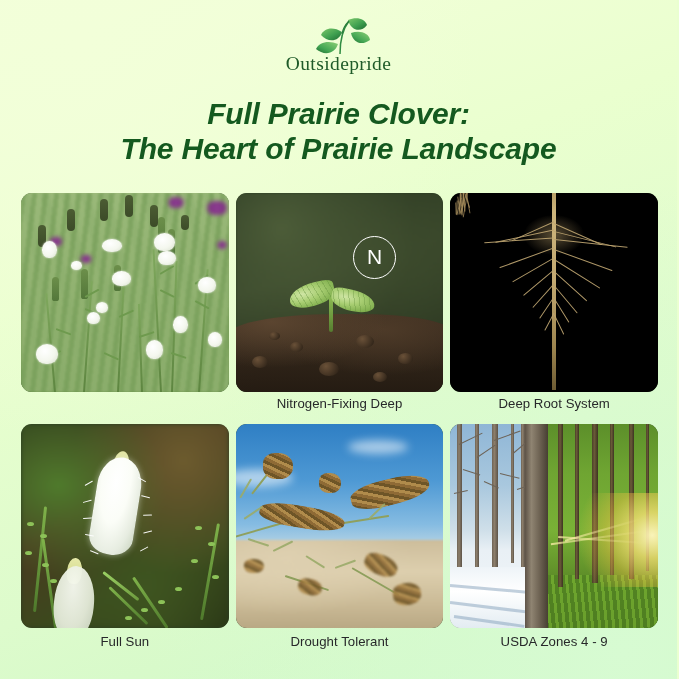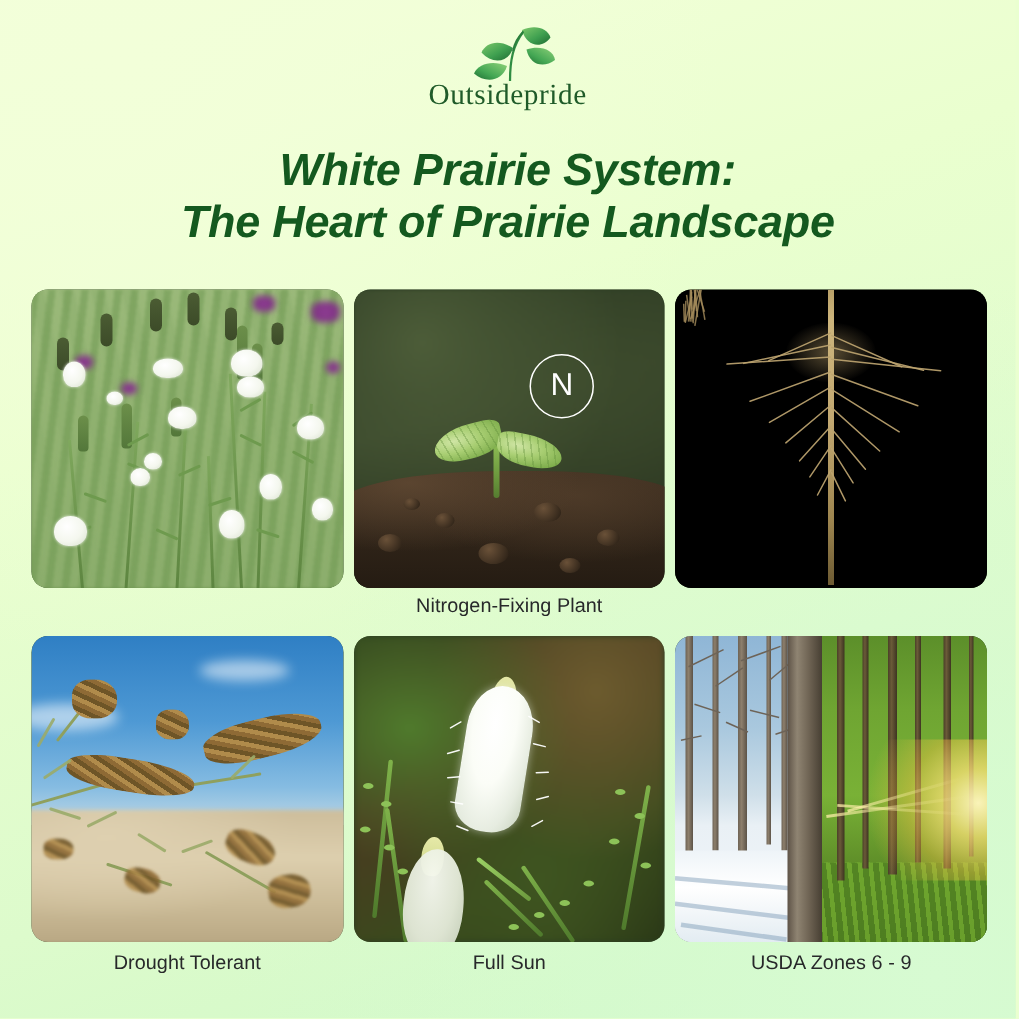--- a/index.html
+++ b/index.html
@@ -459,21 +459,21 @@
       <path d="M46 6 C55 2 63 5 65 11 C59 19 49 17 46 6 Z" fill="url(#lg1)"></path>
       <path d="M49 19 C58 16 67 19 68 26 C60 32 51 29 49 19 Z" fill="url(#lg2)"></path>
       <path d="M40 18 C31 12 22 14 19 21 C26 29 37 28 40 18 Z" fill="url(#lg1)"></path>
       <path d="M36 30 C27 26 17 28 14 35 C22 42 33 40 36 30 Z" fill="url(#lg2)"></path>
       <path d="M40 20 C41 14 44 10 47 7" stroke="#2a7f3c" stroke-width="1.2" fill="none"></path>
     </svg>
     <span id="logo-wordmark">Outsidepride</span>
   </div>
 
   <h1 id="title">
-    <span class="line">White Prairie System:</span>
+    <span class="line">Full Prairie Clover:</span>
     <span class="line">The Heart of Prairie Landscape</span>
   </h1>
 
   <div id="grid">
 
     <div class="cell row1">
       <div class="thumb">
         <div class="art-meadow">
           <div class="blurgrass"></div>
           <div class="purpleblur" style="left:88%;top:4%;width:26px;height:14px;"></div>
@@ -547,21 +547,21 @@
           <div class="sprout-stem"></div>
           <div class="leaf-l">
               <span class="veins"></span>
             </div>
           <div class="leaf-r">
               <span class="veins"></span>
             </div>
           <div class="n-badge">N</div>
         </div>
       </div>
-      <div class="caption">Nitrogen-Fixing Plant</div>
+      <div class="caption">Nitrogen-Fixing Deep</div>
     </div>
 
     <div class="cell row1">
       <div class="thumb">
         <div class="art-roots">
           <div class="crown"></div>
           <div class="taproot"></div>
           <div class="rt" style="left:50%;top:14%;width:46px;transform:rotate(156deg);"></div>
           <div class="rt" style="left:50%;top:15%;width:52px;transform:rotate(24deg);"></div>
           <div class="rt" style="left:50%;top:18%;width:60px;transform:rotate(168deg);"></div>
@@ -592,55 +592,21 @@
           <div class="rt2" style="left:66%;top:42%;width:32px;transform:rotate(100deg);"></div>
           <div class="rt2" style="left:60%;top:54%;width:26px;transform:rotate(94deg);"></div>
           <div class="rt2" style="left:44%;top:64%;width:22px;transform:rotate(88deg);"></div>
           <div class="rt2" style="left:56%;top:66%;width:20px;transform:rotate(96deg);"></div>
           <div class="rt2" style="left:30%;top:58%;width:18px;transform:rotate(82deg);"></div>
           <div class="rt2" style="left:70%;top:58%;width:18px;transform:rotate(104deg);"></div>
           <div class="rt2" style="left:48%;top:74%;width:14px;transform:rotate(92deg);"></div>
           <div class="rt2" style="left:53%;top:78%;width:12px;transform:rotate(88deg);"></div>
         </div>
       </div>
-    </div>
-
-    <div class="cell row2">
-      <div class="thumb">
-        <div class="art-drought">
-          <div class="sky"></div>
-          <div class="cloud" style="left:-6%;top:22%;width:70px;height:18px;"></div>
-          <div class="cloud" style="left:54%;top:8%;width:60px;height:14px;"></div>
-          <div class="sand"></div>
-
-          <div class="dstem" style="left:-4%;top:56%;width:44%;transform:rotate(-16deg);"></div>
-          <div class="dstem" style="left:8%;top:34%;width:18%;transform:rotate(-52deg);"></div>
-          <div class="dstem" style="left:40%;top:50%;width:34%;transform:rotate(-9deg);"></div>
-          <div class="dstem" style="left:56%;top:70%;width:26%;transform:rotate(30deg);"></div>
-          <div class="dstem" style="left:24%;top:74%;width:22%;transform:rotate(18deg);"></div>
-
-          <div class="seedhead" style="left:13%;top:14%;width:30px;height:26px;"></div>
-          <div class="seedhead" style="left:11%;top:40%;width:86px;height:22px;transform:rotate(9deg);"></div>
-          <div class="seedhead" style="left:55%;top:27%;width:80px;height:26px;transform:rotate(-14deg);"></div>
-          <div class="seedhead" style="left:40%;top:24%;width:22px;height:20px;"></div>
-          <div class="seedhead small" style="left:62%;top:64%;width:34px;height:20px;transform:rotate(22deg);"></div>
-          <div class="seedhead small" style="left:76%;top:78%;width:28px;height:22px;transform:rotate(-8deg);"></div>
-          <div class="seedhead small" style="left:30%;top:76%;width:24px;height:16px;transform:rotate(14deg);"></div>
-          <div class="seedhead small" style="left:4%;top:66%;width:20px;height:14px;"></div>
-
-          <div class="leafspray" style="left:4%;top:46%;transform:rotate(-34deg);"></div>
-          <div class="leafspray" style="left:6%;top:56%;transform:rotate(18deg);"></div>
-          <div class="leafspray" style="left:18%;top:62%;transform:rotate(-26deg);"></div>
-          <div class="leafspray" style="left:34%;top:64%;transform:rotate(32deg);"></div>
-          <div class="leafspray" style="left:48%;top:70%;transform:rotate(-20deg);"></div>
-          <div class="leafspray" style="left:64%;top:46%;transform:rotate(-44deg);"></div>
-          <div class="leafspray" style="left:2%;top:36%;transform:rotate(-60deg);"></div>
-        </div>
-      </div>
-      <div class="caption">Drought Tolerant</div>
+      <div class="caption">Deep Root System</div>
     </div>
 
     <div class="cell row2">
       <div class="thumb">
         <div class="art-fullsun">
           <div class="bg"></div>
 
           <div class="frond" style="left:6%;bottom:8%;height:52%;transform:rotate(6deg);"></div>
           <div class="frond" style="left:16%;bottom:0;height:44%;transform:rotate(-8deg);"></div>
           <div class="frond" style="left:86%;bottom:4%;height:48%;transform:rotate(10deg);"></div>
@@ -677,20 +643,55 @@
           <div class="spike-low"></div>
 
           <div class="frond" style="left:56%;bottom:14%;height:22%;transform:rotate(-52deg);background:linear-gradient(180deg,#9ad063,#6d9a3e);"></div>
         </div>
       </div>
       <div class="caption">Full Sun</div>
     </div>
 
     <div class="cell row2">
       <div class="thumb">
+        <div class="art-drought">
+          <div class="sky"></div>
+          <div class="cloud" style="left:-6%;top:22%;width:70px;height:18px;"></div>
+          <div class="cloud" style="left:54%;top:8%;width:60px;height:14px;"></div>
+          <div class="sand"></div>
+
+          <div class="dstem" style="left:-4%;top:56%;width:44%;transform:rotate(-16deg);"></div>
+          <div class="dstem" style="left:8%;top:34%;width:18%;transform:rotate(-52deg);"></div>
+          <div class="dstem" style="left:40%;top:50%;width:34%;transform:rotate(-9deg);"></div>
+          <div class="dstem" style="left:56%;top:70%;width:26%;transform:rotate(30deg);"></div>
+          <div class="dstem" style="left:24%;top:74%;width:22%;transform:rotate(18deg);"></div>
+
+          <div class="seedhead" style="left:13%;top:14%;width:30px;height:26px;"></div>
+          <div class="seedhead" style="left:11%;top:40%;width:86px;height:22px;transform:rotate(9deg);"></div>
+          <div class="seedhead" style="left:55%;top:27%;width:80px;height:26px;transform:rotate(-14deg);"></div>
+          <div class="seedhead" style="left:40%;top:24%;width:22px;height:20px;"></div>
+          <div class="seedhead small" style="left:62%;top:64%;width:34px;height:20px;transform:rotate(22deg);"></div>
+          <div class="seedhead small" style="left:76%;top:78%;width:28px;height:22px;transform:rotate(-8deg);"></div>
+          <div class="seedhead small" style="left:30%;top:76%;width:24px;height:16px;transform:rotate(14deg);"></div>
+          <div class="seedhead small" style="left:4%;top:66%;width:20px;height:14px;"></div>
+
+          <div class="leafspray" style="left:4%;top:46%;transform:rotate(-34deg);"></div>
+          <div class="leafspray" style="left:6%;top:56%;transform:rotate(18deg);"></div>
+          <div class="leafspray" style="left:18%;top:62%;transform:rotate(-26deg);"></div>
+          <div class="leafspray" style="left:34%;top:64%;transform:rotate(32deg);"></div>
+          <div class="leafspray" style="left:48%;top:70%;transform:rotate(-20deg);"></div>
+          <div class="leafspray" style="left:64%;top:46%;transform:rotate(-44deg);"></div>
+          <div class="leafspray" style="left:2%;top:36%;transform:rotate(-60deg);"></div>
+        </div>
+      </div>
+      <div class="caption">Drought Tolerant</div>
+    </div>
+
+    <div class="cell row2">
+      <div class="thumb">
         <div class="art-zones">
           <div class="winter"></div>
           <div class="summer"></div>
 
           <div class="wtrunk" style="left:3%;width:5px;height:74%;"></div>
           <div class="wtrunk" style="left:12%;width:4px;height:70%;"></div>
           <div class="wtrunk" style="left:20%;width:6px;height:72%;"></div>
           <div class="wtrunk" style="left:29%;width:3px;height:68%;"></div>
           <div class="wtrunk" style="left:34%;width:4px;height:70%;"></div>
           <div class="branch" style="left:4%;top:10%;width:26px;transform:rotate(-26deg);"></div>
@@ -717,17 +718,17 @@
           <div class="strunk" style="left:94%;width:3px;height:72%;"></div>
 
           <div class="bigtrunk"></div>
 
           <div class="sunflare"></div>
           <div class="sunray" style="right:6%;top:52%;width:46%;transform:rotate(-8deg);"></div>
           <div class="sunray" style="right:6%;top:58%;width:42%;transform:rotate(4deg);"></div>
           <div class="sunray" style="right:8%;top:46%;width:38%;transform:rotate(-16deg);"></div>
         </div>
       </div>
-      <div class="caption">USDA Zones 6 - 9</div>
+      <div class="caption">USDA Zones 4 - 9</div>
     </div>
 
   </div>
 </div>
 
 </body></html>

